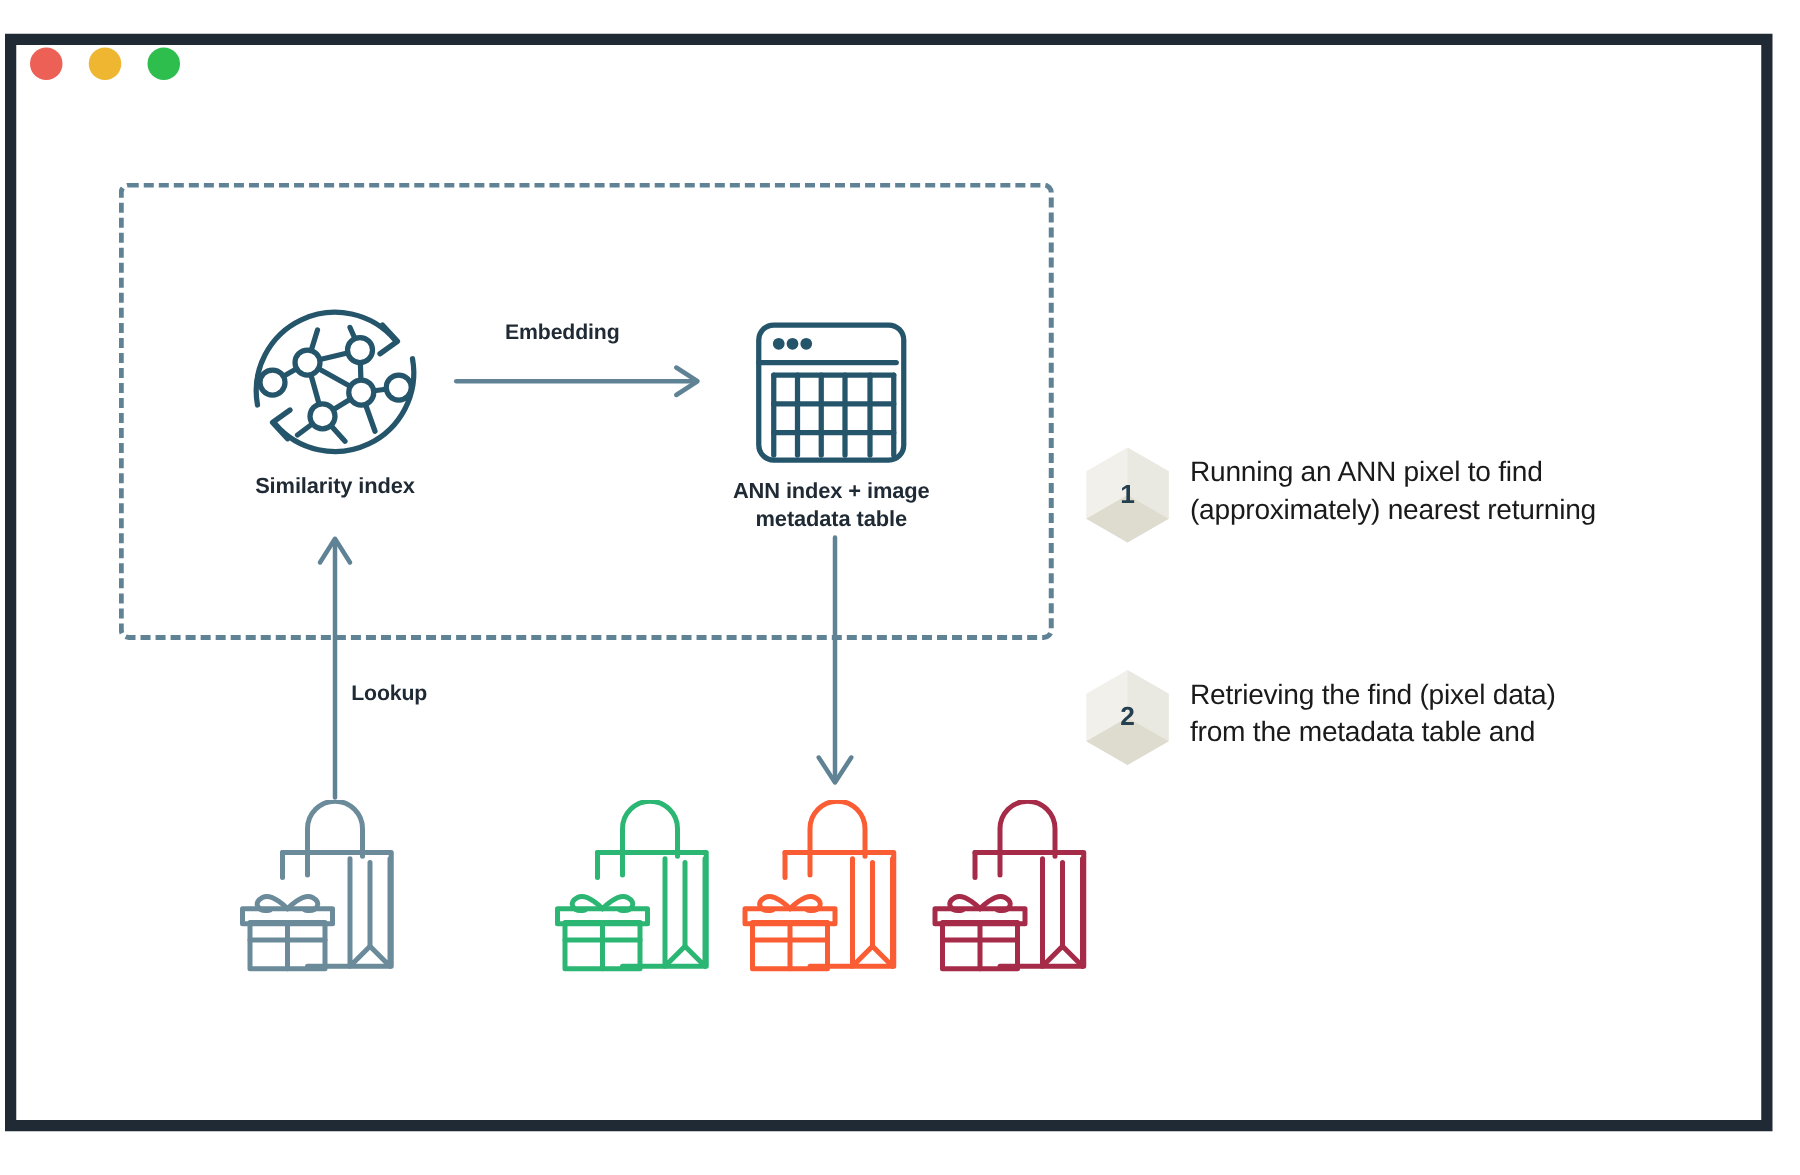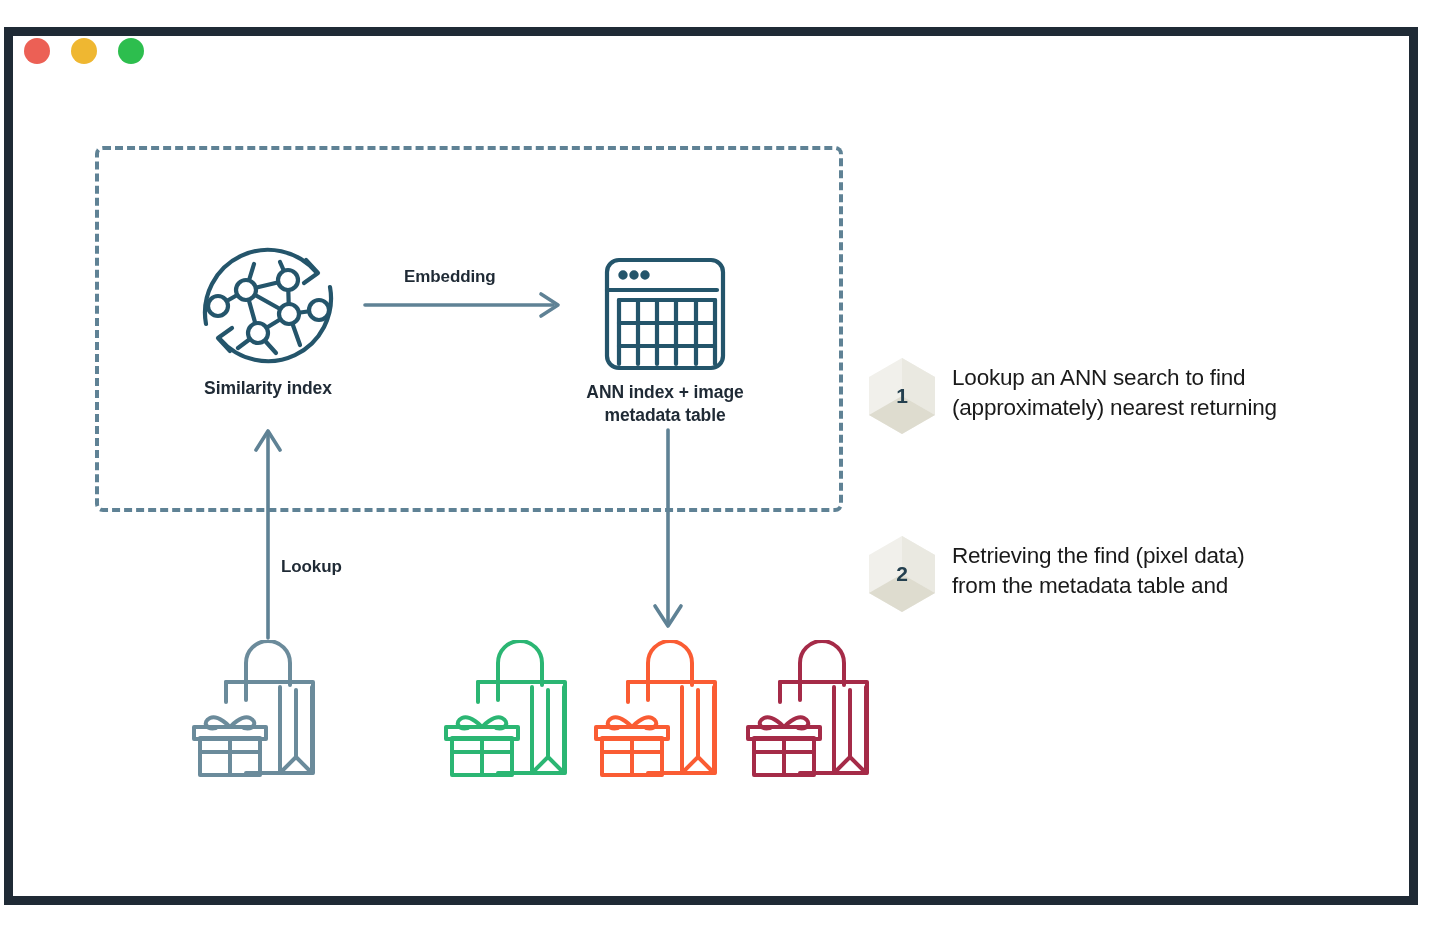--- a/index.html
+++ b/index.html
@@ -208,29 +208,29 @@
       <div>metadata table</div>
     </div>
   </div>
 
   <svg class="arrow-svg" style="left:363px; top:290px;" width="205" height="30">
     <g fill="none" stroke="#5f8295" stroke-width="3.6" stroke-linecap="round" stroke-linejoin="round">
       <line x1="2" y1="15" x2="190" y2="15"></line>
       <path d="M 178 4 L 195 15 L 178 26"></path>
     </g>
   </svg>
-  <div class="edge-label" style="left:404px; top:267px;">Embedding</div>
+  <div class="edge-label" style="left:404px; top:256px;">Embedding</div>
 
   <svg class="arrow-svg" style="left:248px; top:428px;" width="40" height="212">
     <g fill="none" stroke="#5f8295" stroke-width="3.6" stroke-linecap="round" stroke-linejoin="round">
       <line x1="20" y1="210" x2="20" y2="6"></line>
       <path d="M 8 22 L 20 3 L 32 22"></path>
     </g>
   </svg>
-  <div class="edge-label" style="left:281px; top:557px;">Lookup</div>
+  <div class="edge-label" style="left:281px; top:545px;">Lookup</div>
 
   <svg class="arrow-svg" style="left:648px; top:428px;" width="40" height="202">
     <g fill="none" stroke="#5f8295" stroke-width="3.6" stroke-linecap="round" stroke-linejoin="round">
       <line x1="20" y1="2" x2="20" y2="194"></line>
       <path d="M 7 178 L 20 198 L 33 178"></path>
     </g>
   </svg>
 
   <div class="bags" style="left:188px; top:640px;">
     <svg width="140" height="145" viewBox="0 0 140 145">
@@ -315,21 +315,21 @@
     <div class="step step-1">
       <div class="hex-badge">
         <svg width="72" height="80" viewBox="0 0 72 80">
           <polygon points="36,2 69,21 69,59 36,78 3,59 3,21" fill="#f1f0eb"></polygon>
           <polygon points="36,2 69,21 69,59 36,40" fill="#eae9e1"></polygon>
           <polygon points="3,59 36,40 69,59 36,78" fill="#dedccf"></polygon>
         </svg>
         <div class="hex-num">1</div>
       </div>
       <div class="step-text">
-        <div>Lookup an ANN search to find</div>
+        <div>Running an ANN pixel to find</div>
         <div>(approximately) nearest returning</div>
       </div>
     </div>
 
     <div class="step step-2">
       <div class="hex-badge">
         <svg width="72" height="80" viewBox="0 0 72 80">
           <polygon points="36,2 69,21 69,59 36,78 3,59 3,21" fill="#f1f0eb"></polygon>
           <polygon points="36,2 69,21 69,59 36,40" fill="#eae9e1"></polygon>
           <polygon points="3,59 36,40 69,59 36,78" fill="#dedccf"></polygon>

